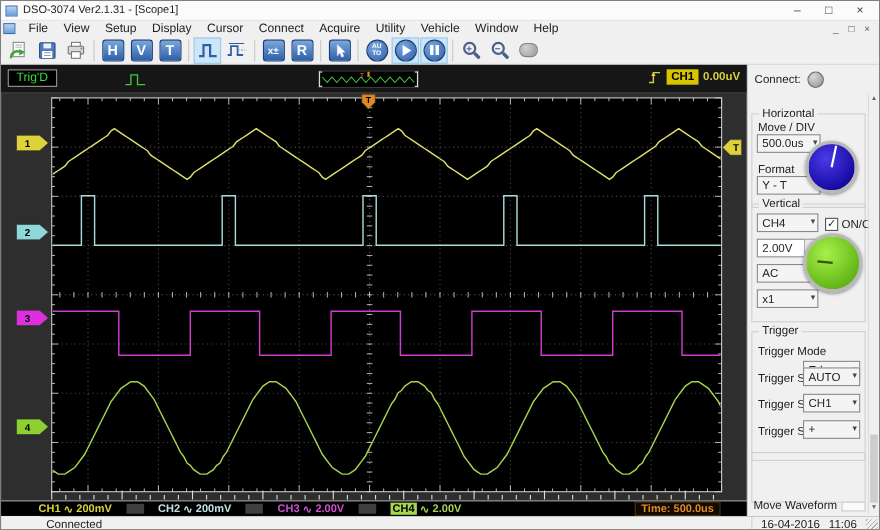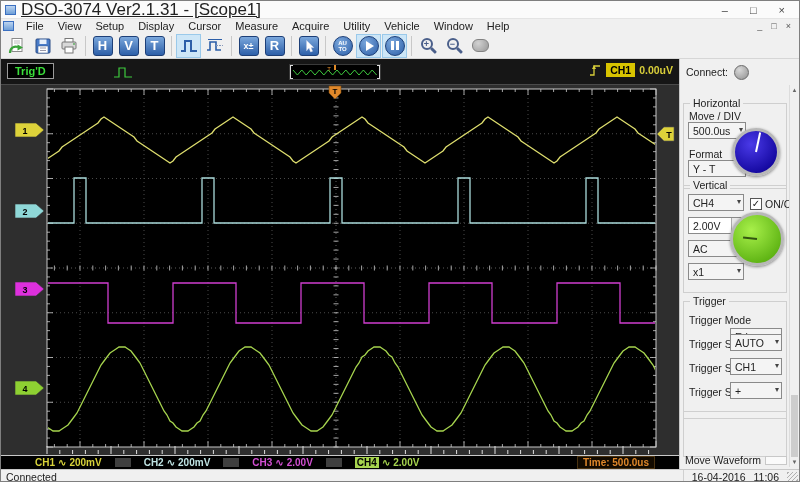--- a/index.html
+++ b/index.html
@@ -3,21 +3,21 @@
 <meta charset="utf-8">
 <style>
   html,body{margin:0;padding:0;background:#666;}
   *{box-sizing:border-box;}
   .window{width:800px;height:482px;border:1px solid #7f7f7f;background:#f0f0f0;
     font-family:"Liberation Sans",sans-serif;font-size:11px;color:#222;position:relative;overflow:hidden;}
 
   
   .titlebar{height:18px;background:#fbfbfb;display:flex;align-items:center;padding:0 4px;border-bottom:1px solid #e4e4e4;}
   .app-icon{width:11px;height:10px;border:1px solid #3a6fc0;background:linear-gradient(#bcd4f0,#6e9fd8);margin-right:5px;flex:0 0 auto;}
-  .title-text{font-size:17px;color:#222;white-space:nowrap;text-decoration:underline;}
+  .title-text{font-size:10px;color:#222;white-space:nowrap;}
   .win-controls{margin-left:auto;display:flex;gap:22px;padding-right:10px;color:#444;}
   .win-btn{font-size:11px;line-height:14px;cursor:default;}
 
   
   .menubar{height:14px;display:flex;align-items:center;background:#f0f0f0;padding:0 2px;}
   .menu-item{padding:0 7px;white-space:nowrap;font-size:11px;line-height:13px;}
   .mdi-controls{margin-left:auto;display:flex;gap:9px;padding-right:6px;color:#555;font-size:9px;}
 
   
   .toolbar{height:26px;display:flex;align-items:center;background:#f0f0f0;border-bottom:1px solid #d6d6d6;padding-left:3px;gap:1px;}
@@ -39,21 +39,21 @@
     display:flex;align-items:center;justify-content:center;}
   .mag-glass em{font-style:normal;font-weight:bold;font-size:9px;color:#4a5f8a;line-height:8px;}
   .mag-handle{position:absolute;width:3px;height:7px;background:#4a5f8a;left:13px;top:11px;transform:rotate(-45deg);border-radius:1px;}
   .pan-blob{width:17px;height:13px;border-radius:6px;background:radial-gradient(circle at 35% 30%,#cfcfcf,#8f8f8f);border:1px solid #777;}
 
   
   .main{display:flex;height:410px;}
   .scope{width:678px;display:flex;flex-direction:column;background:#2e2e2e;}
   .scope-top{height:26px;background:#161616;border-bottom:1px solid #4a4a4a;position:relative;}
   .trigd-badge{position:absolute;left:6px;top:4px;border:1px solid #9a9a9a;background:#000;color:#3ade3a;
-    font-weight:bold;font-size:11px;padding:1px 7px;}
+    font-weight:normal;font-size:11px;padding:1px 7px;}
   .pulse-glyph{position:absolute;left:112px;top:6px;}
   .preview-box{position:absolute;left:288px;top:5px;width:92px;height:16px;background:#000;border:1px solid #3a3a3a;
     display:flex;align-items:center;}
   .pv-bracket-l{position:absolute;left:0;top:0;bottom:0;width:3px;border:1px solid #ddd;border-right:none;}
   .pv-bracket-r{position:absolute;right:0;top:0;bottom:0;width:3px;border:1px solid #ddd;border-left:none;}
   .trig-readout{position:absolute;right:6px;top:4px;display:flex;align-items:center;gap:4px;}
   .trig-src-badge{background:#d8c400;color:#000;font-weight:bold;font-size:10.5px;padding:0 4px;line-height:14px;}
   .trig-level{color:#d8ce3a;font-weight:bold;font-size:10.5px;}
   .scope-display{height:371px;position:relative;}
   .scope-display svg{display:block;}
@@ -92,21 +92,21 @@
   .trig-row-label{position:absolute;left:5px;}
   .trig-combo{width:52px;right:4px;}
   .move-row{position:absolute;bottom:3px;left:5px;right:12px;display:flex;align-items:center;}
   .sunken{flex:1;height:9px;border:1px solid #c8c8c8;background:#fafafa;margin-left:4px;}
   .vscroll{position:absolute;top:26px;right:0;width:10px;bottom:2px;background:#f0f0f0;border-left:1px solid #dcdcdc;}
   .vs-arrow{position:absolute;left:0;right:0;height:10px;color:#666;font-size:6px;display:flex;align-items:center;justify-content:center;}
   .vs-up{top:0;} .vs-down{bottom:0;}
   .vs-thumb{position:absolute;left:1px;right:1px;top:310px;height:62px;background:#cdcdcd;}
 
   
-  .statusbar{height:14px;background:#f0f0f0;border-top:1px solid #c8c8c8;display:flex;align-items:center;font-size:10.5px;}
+  .statusbar{height:14px;background:#f0f0f0;border-top:1px solid #c8c8c8;display:flex;align-items:center;font-size:10.5px;margin-left:36px;}
   .sb-left{padding-left:5px;}
   .sb-right{margin-left:auto;display:flex;align-items:center;height:100%;}
   .sb-date{border-left:1px solid #d0d0d0;height:100%;display:flex;align-items:center;gap:8px;padding:0 8px;}
   .grip{width:11px;height:11px;margin:2px 1px 0 0;
     background:repeating-linear-gradient(-45deg,transparent 0 2px,#b0b0b0 2px 3px);}
 </style>
 </head>
 <body>
 
 <div class="window">
@@ -121,21 +121,21 @@
     </span>
   </div>
 
   <div class="menubar">
     <span class="app-icon"></span>
     <span class="menu-item">File</span>
     <span class="menu-item">View</span>
     <span class="menu-item">Setup</span>
     <span class="menu-item">Display</span>
     <span class="menu-item">Cursor</span>
-    <span class="menu-item">Measure</span>
+    <span class="menu-item">Connect</span>
     <span class="menu-item">Acquire</span>
     <span class="menu-item">Utility</span>
     <span class="menu-item">Vehicle</span>
     <span class="menu-item">Window</span>
     <span class="menu-item">Help</span>
     <span class="mdi-controls">
       <span>_</span>
       <span>□</span>
       <span>×</span>
     </span>

